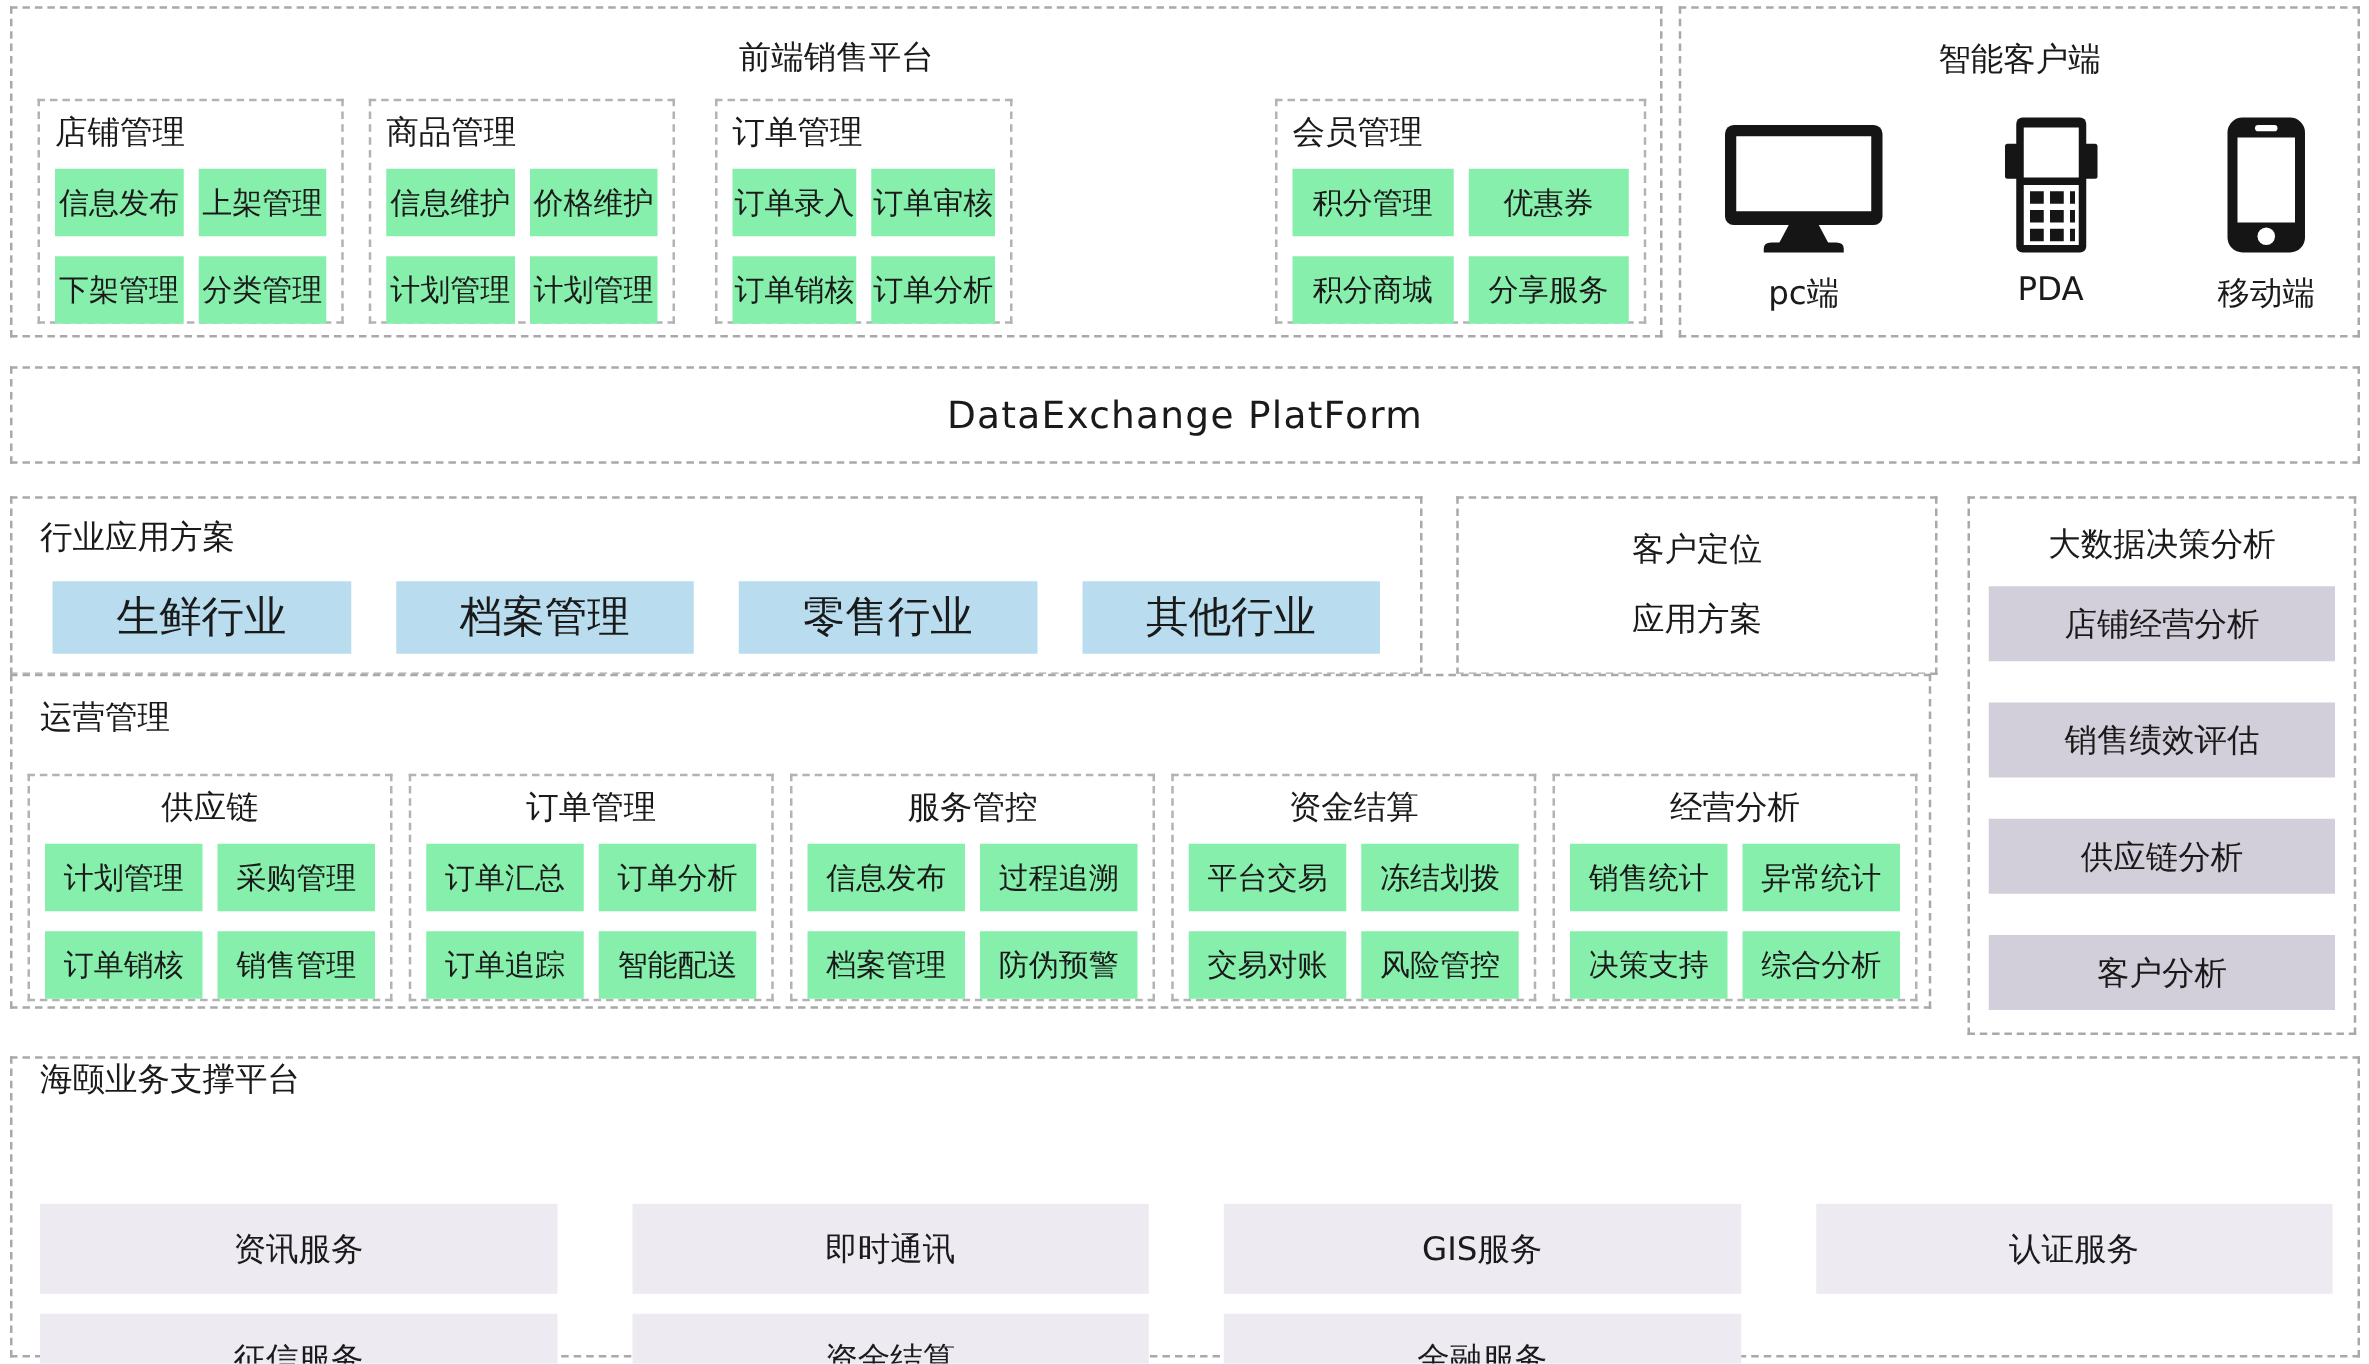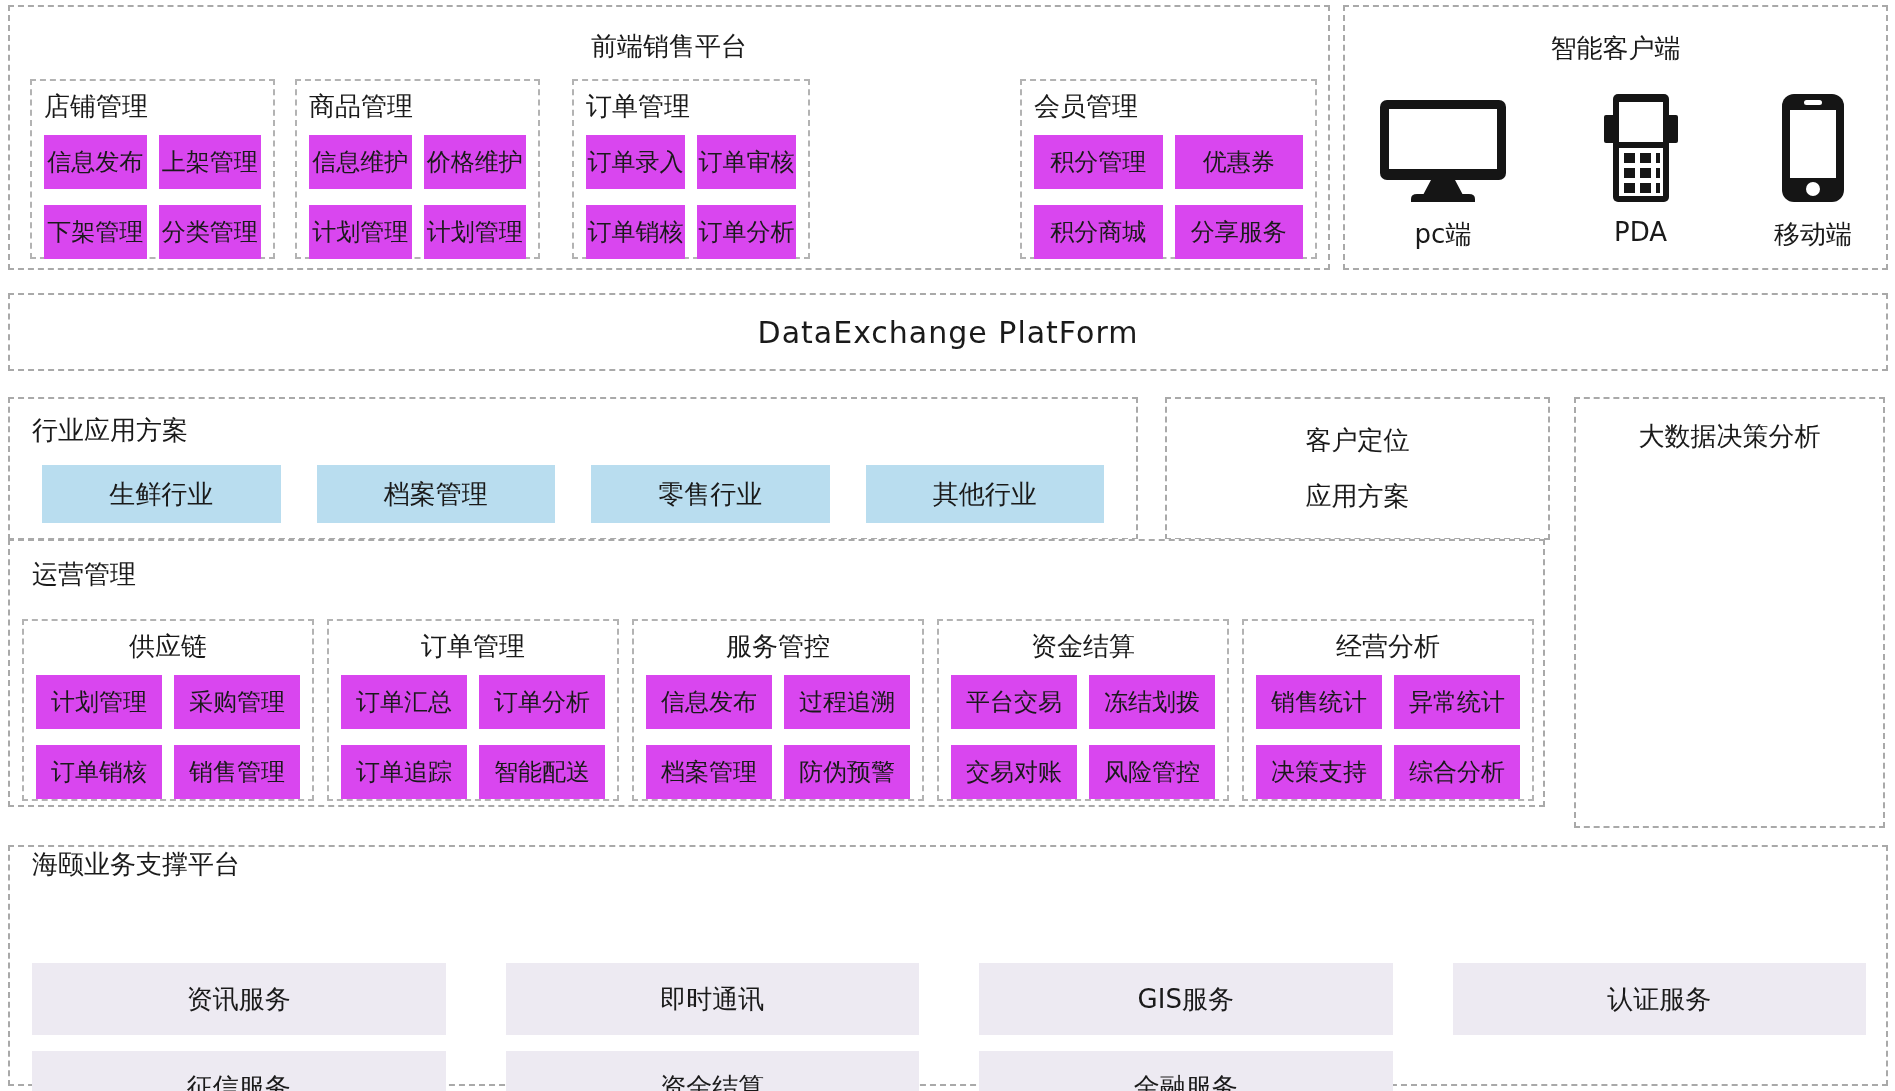--- a/index.html
+++ b/index.html
@@ -15,36 +15,36 @@
   
   #front-platform { left:8px; top:5px; width:1322px; height:265px; }
   #smart-client   { left:1343px; top:5px; width:545px; height:265px; }
 
   .group { position:absolute; border:2px dashed #b3b3b3; top:72px; height:180px; padding:10px 12px; background:#fff; }
   .group-title { font-size:26px; line-height:1.2; margin-bottom:13px; white-space:nowrap; }
   .group-title.center { text-align:center; }
   .chips2 { display:grid; grid-template-columns:1fr 1fr; gap:16px 12px; }
   .chip { height:54px; display:flex; align-items:center; justify-content:center;
           font-size:24px; white-space:nowrap; }
-  .chip.blue { background:#d946ef; }
+  .chip.blue { background:#86efac; }
 
   
   .devices { position:absolute; top:78px; left:34px; right:34px; display:flex; justify-content:space-between; }
   .device { display:flex; flex-direction:column; align-items:center; }
   .device .icon-box { height:118px; display:flex; align-items:flex-end; }
   .device .dev-label { margin-top:14px; font-size:26px; white-space:nowrap; }
 
   
   #data-exchange { left:8px; top:293px; width:1880px; height:78px; display:flex; align-items:center; justify-content:center; }
   #data-exchange .band-title { font-size:30px; letter-spacing:1px; }
 
   
   #industry { left:8px; top:397px; width:1130px; height:143px; }
   #industry .chips-row { position:absolute; top:66px; left:32px; right:32px; display:flex; gap:36px; }
-  .chip.big-blue { background:#b9ddef; flex:1; height:58px; font-size:26px; }
+  .chip.big-blue { background:#b9ddef; flex:1; height:58px; font-size:34px; }
 
   #customer-positioning { left:1165px; top:397px; width:385px; height:143px;
     display:flex; flex-direction:column; align-items:center; justify-content:center; gap:24px; }
 
   #bigdata { left:1574px; top:397px; width:311px; height:431px; }
   #bigdata .col { position:absolute; top:70px; left:15px; right:15px; display:flex; flex-direction:column; gap:33px; }
   .chip.gray { background:#d3cfda; height:60px; font-size:26px; }
 
   
   #operations { left:8px; top:539px; width:1537px; height:268px; }
@@ -173,20 +173,26 @@
     </div>
   </section>
 
   <section class="dashed" id="customer-positioning">
     <div class="sec-title">客户定位</div>
     <div class="sec-title">应用方案</div>
   </section>
 
   <section class="dashed" id="bigdata">
     <div class="sec-title title-center" style="top:22px;">大数据决策分析</div>
+    <div class="col">
+      <div class="chip gray">店铺经营分析</div>
+      <div class="chip gray">销售绩效评估</div>
+      <div class="chip gray">供应链分析</div>
+      <div class="chip gray">客户分析</div>
+    </div>
   </section>
 
   <section class="dashed" id="operations">
     <div class="sec-title title-left" style="left:22px; top:18px;">运营管理</div>
 
     <div class="group" style="left:12px; width:292px;">
       <div class="group-title center">供应链</div>
       <div class="chips2">
         <div class="chip blue">计划管理</div>
         <div class="chip blue">采购管理</div>

